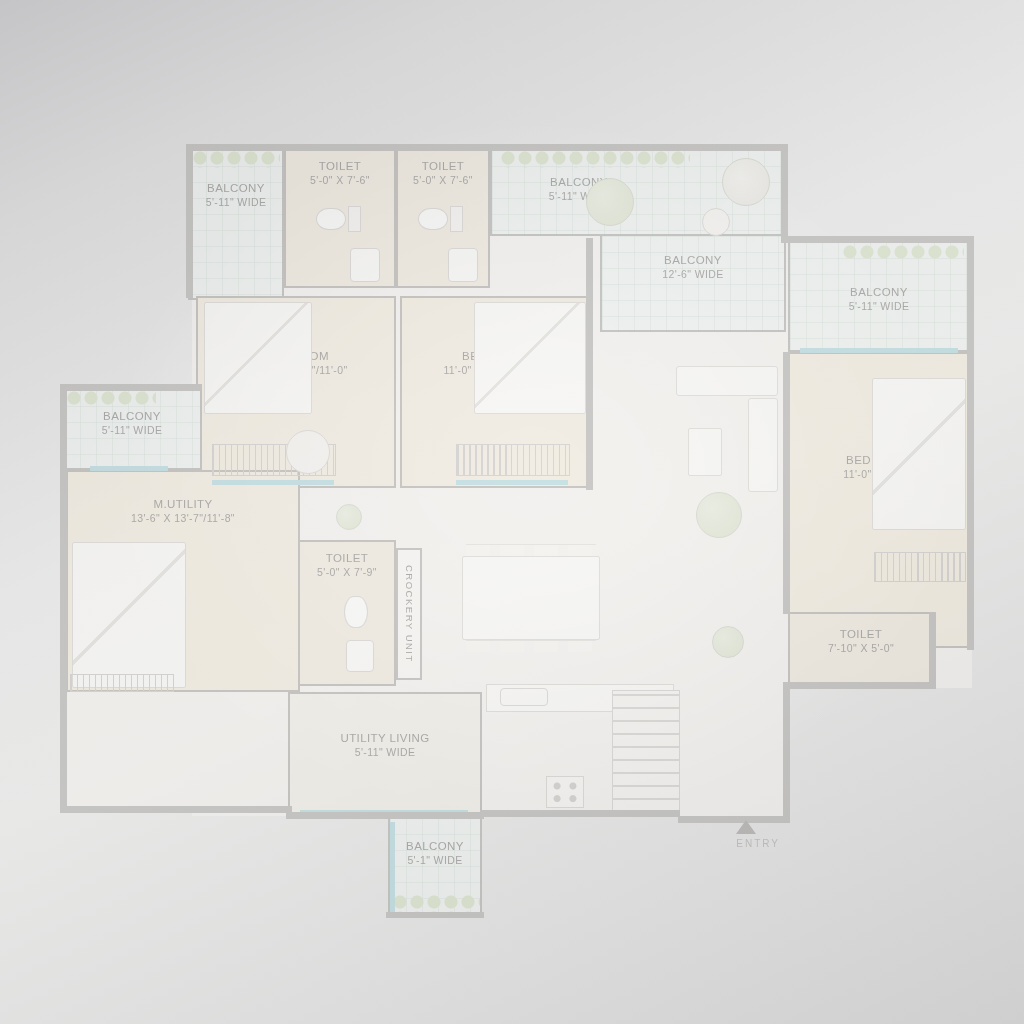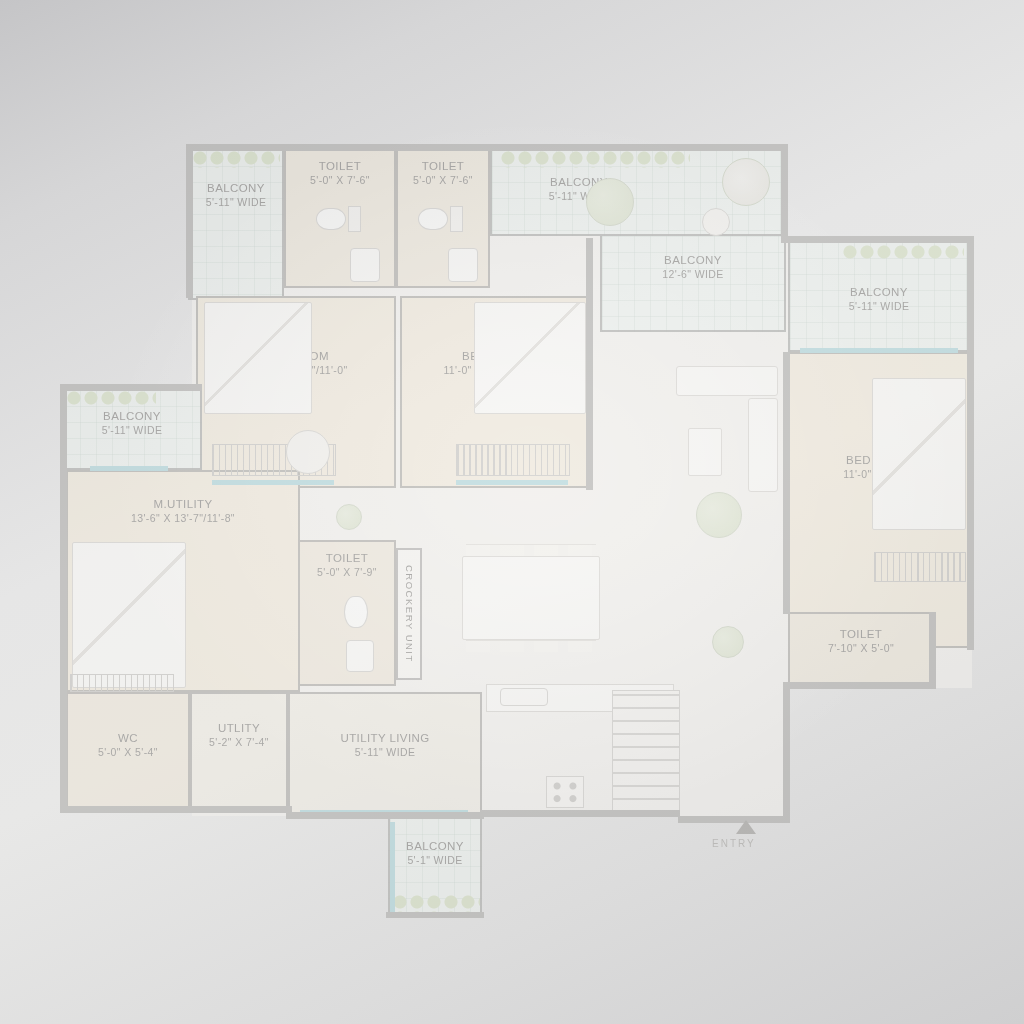--- a/index.html
+++ b/index.html
@@ -54,21 +54,21 @@
   .hob{position:absolute;z-index:2;border:1.5px solid #c8c6c2;background-color:#f8f6f2;
     background-image:
       radial-gradient(circle at 28% 30%,#bcbab6 0 3px,transparent 4px),
       radial-gradient(circle at 72% 30%,#bcbab6 0 3px,transparent 4px),
       radial-gradient(circle at 28% 72%,#bcbab6 0 3px,transparent 4px),
       radial-gradient(circle at 72% 72%,#bcbab6 0 3px,transparent 4px)}
   .counter{position:absolute;z-index:2;background:#fbfaf7;border:1.5px solid #cfccc7}
   .tri{position:absolute;z-index:4;width:0;height:0;
     border-left:10px solid transparent;border-right:10px solid transparent;
     border-bottom:14px solid #8f8d89}
-  .entrytxt{position:absolute;z-index:4;font-size:10px;letter-spacing:2px;color:#9a9894;text-align:left}
+  .entrytxt{position:absolute;z-index:4;font-size:10px;letter-spacing:2px;color:#9a9894;text-align:right}
 </style>
 </head>
 <body>
 
 <div class="plan">
 
   <div class="base" style="left:192px;top:146px;width:596px;height:670px"></div>
   <div class="base" style="left:788px;top:238px;width:184px;height:450px"></div>
   <div class="base" style="left:62px;top:386px;width:240px;height:424px"></div>
 
@@ -198,33 +198,21 @@
     <div class="vlabel">CROCKERY UNIT</div>
   </div>
 
   <div class="room beige2" style="left:788px;top:612px;width:146px;height:74px">
     <div class="rlabel" style="top:14px">
       <div class="rname">TOILET</div>
       <div class="rdims">7'-10" X 5'-0"</div>
     </div>
   </div>
 
-  <div class="room beige2" style="left:66px;top:692px;width:124px;height:118px">
-    <div class="rlabel" style="top:38px">
-      <div class="rname">WC</div>
-      <div class="rdims">5'-0" X 5'-4"</div>
-    </div>
-  </div>
-
-  <div class="room pale" style="left:190px;top:692px;width:98px;height:118px">
-    <div class="rlabel" style="top:28px">
-      <div class="rname">UTLITY</div>
-      <div class="rdims">5'-2" X 7'-4"</div>
-    </div>
-  </div>
+
 
   <div class="room pale" style="left:288px;top:692px;width:194px;height:124px">
     <div class="rlabel" style="top:38px">
       <div class="rname">UTILITY LIVING</div>
       <div class="rdims">5'-11" WIDE</div>
     </div>
   </div>
   <div class="win" style="left:300px;top:810px;width:168px;height:5px"></div>
 
   <div class="counter" style="left:486px;top:684px;width:186px;height:26px"></div>

